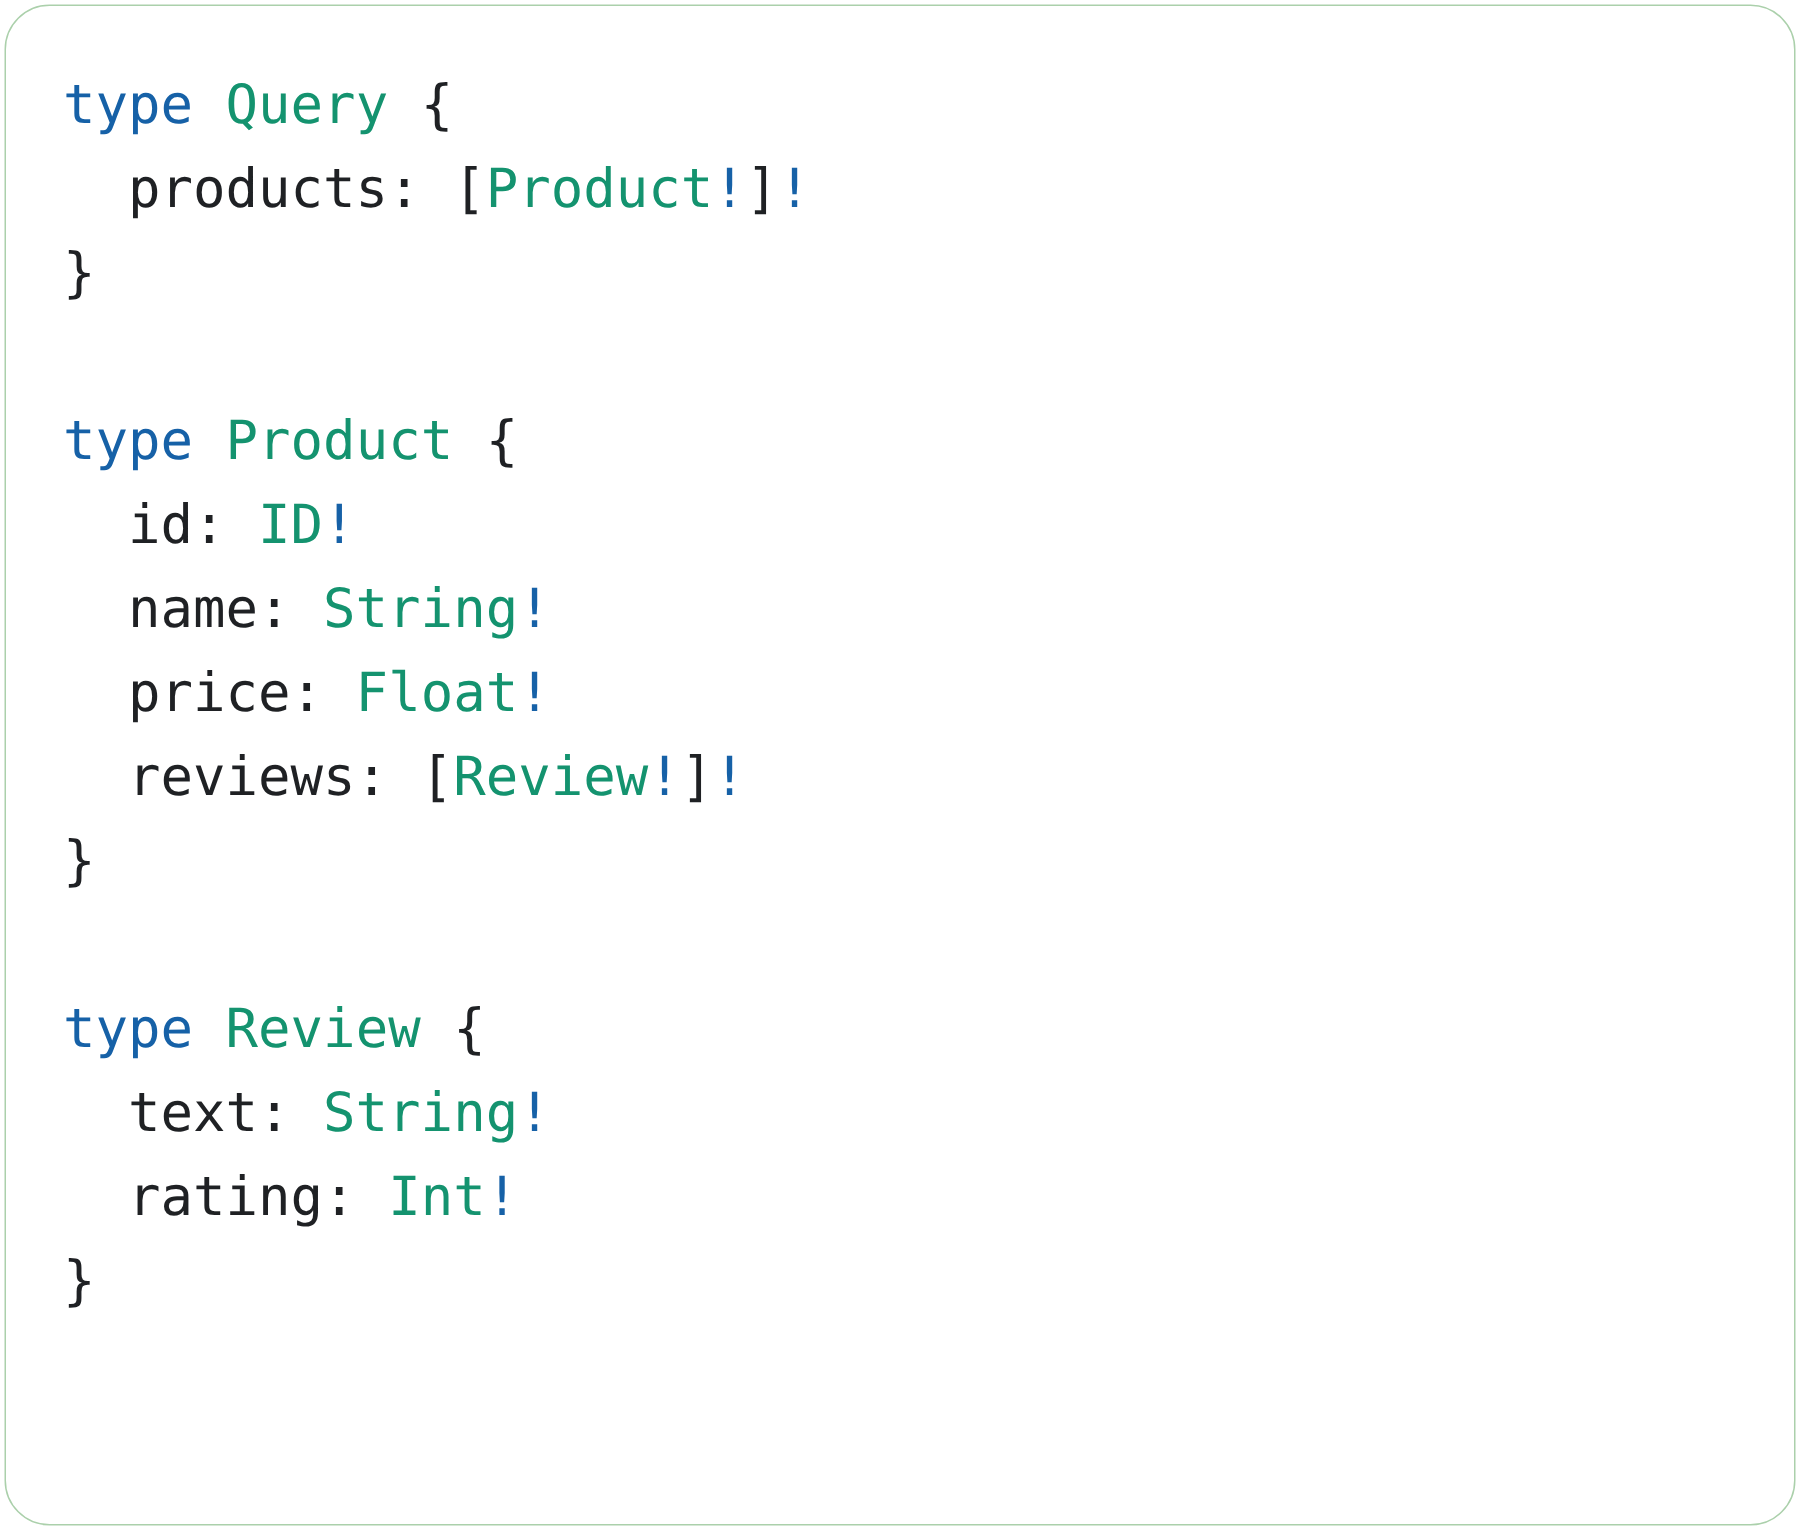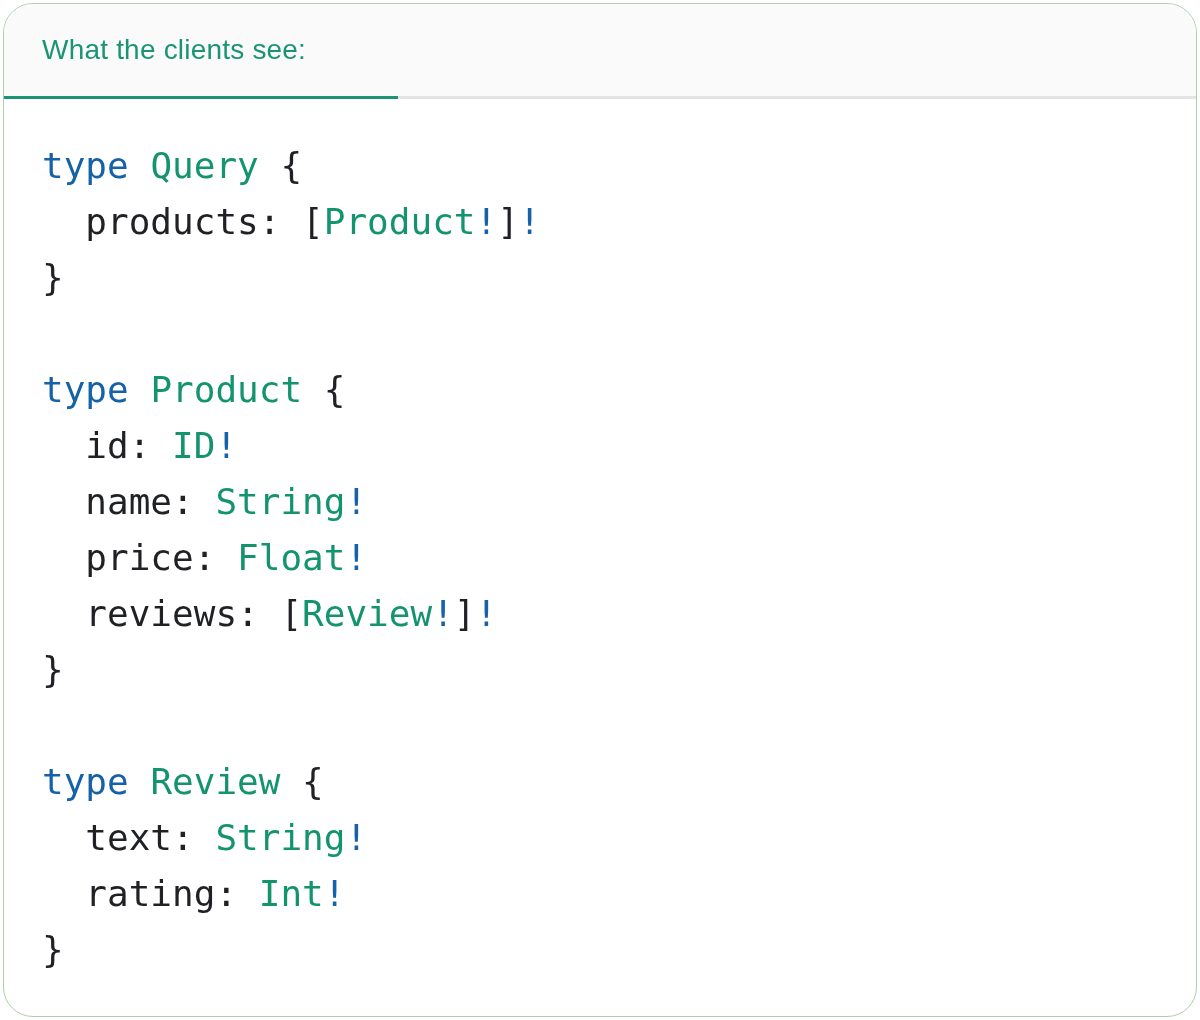--- a/index.html
+++ b/index.html
@@ -79,19 +79,14 @@
   }
   .tok-kw   { color: var(--code-keyword); }
   .tok-type { color: var(--code-type); }
   .tok-bang { color: var(--code-bang); }
   .tok-plain{ color: var(--code-plain); }
 </style>
 </head>
 <body>
 
 <div class="card">
-  <div class="tab-bar">
-    <div class="tab active">
-      <span class="tab-label">What the clients see:</span>
-    </div>
-  </div>
   <pre class="code" id="code-block"><div class="code-line"><span class="tok-kw">type</span><span class="tok-plain"> </span><span class="tok-type">Query</span><span class="tok-plain"> {</span></div><div class="code-line"><span class="tok-plain">  products: [</span><span class="tok-type">Product</span><span class="tok-bang">!</span><span class="tok-plain">]</span><span class="tok-bang">!</span></div><div class="code-line"><span class="tok-plain">}</span></div><div class="code-line">&nbsp;</div><div class="code-line"><span class="tok-kw">type</span><span class="tok-plain"> </span><span class="tok-type">Product</span><span class="tok-plain"> {</span></div><div class="code-line"><span class="tok-plain">  id: </span><span class="tok-type">ID</span><span class="tok-bang">!</span></div><div class="code-line"><span class="tok-plain">  name: </span><span class="tok-type">String</span><span class="tok-bang">!</span></div><div class="code-line"><span class="tok-plain">  price: </span><span class="tok-type">Float</span><span class="tok-bang">!</span></div><div class="code-line"><span class="tok-plain">  reviews: [</span><span class="tok-type">Review</span><span class="tok-bang">!</span><span class="tok-plain">]</span><span class="tok-bang">!</span></div><div class="code-line"><span class="tok-plain">}</span></div><div class="code-line">&nbsp;</div><div class="code-line"><span class="tok-kw">type</span><span class="tok-plain"> </span><span class="tok-type">Review</span><span class="tok-plain"> {</span></div><div class="code-line"><span class="tok-plain">  text: </span><span class="tok-type">String</span><span class="tok-bang">!</span></div><div class="code-line"><span class="tok-plain">  rating: </span><span class="tok-type">Int</span><span class="tok-bang">!</span></div><div class="code-line"><span class="tok-plain">}</span></div></pre>
 </div>
 
 </body></html>

